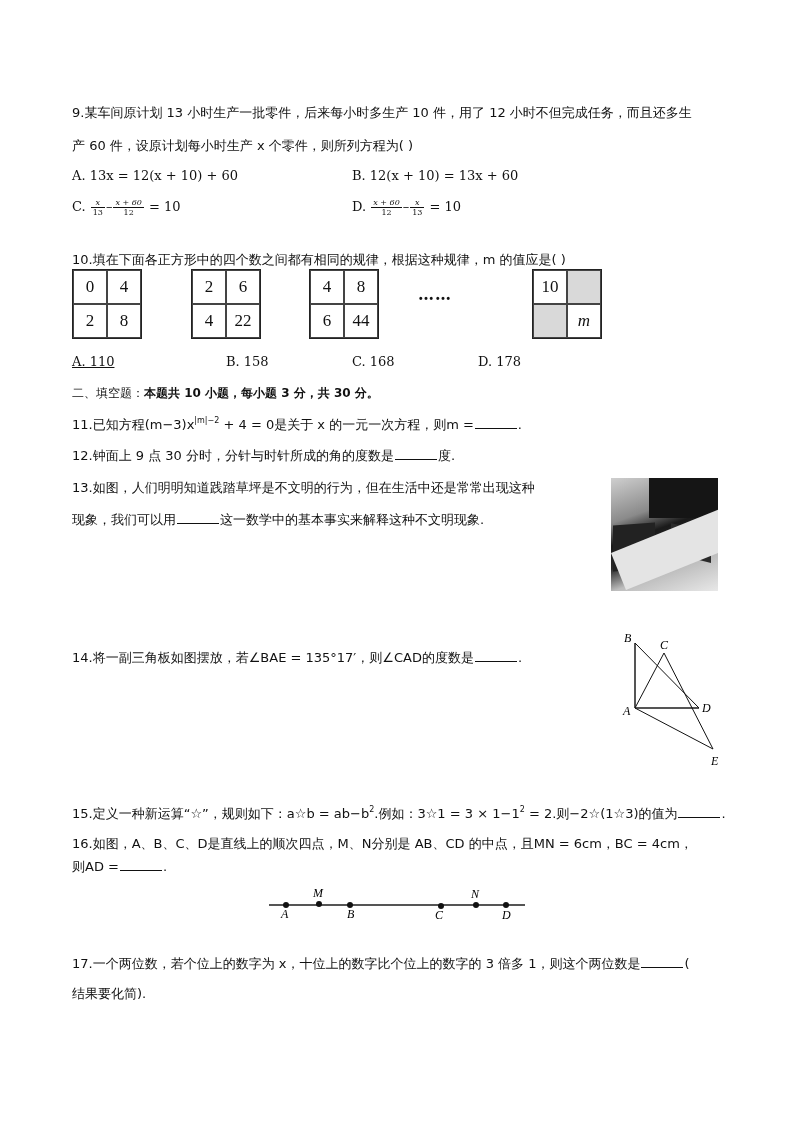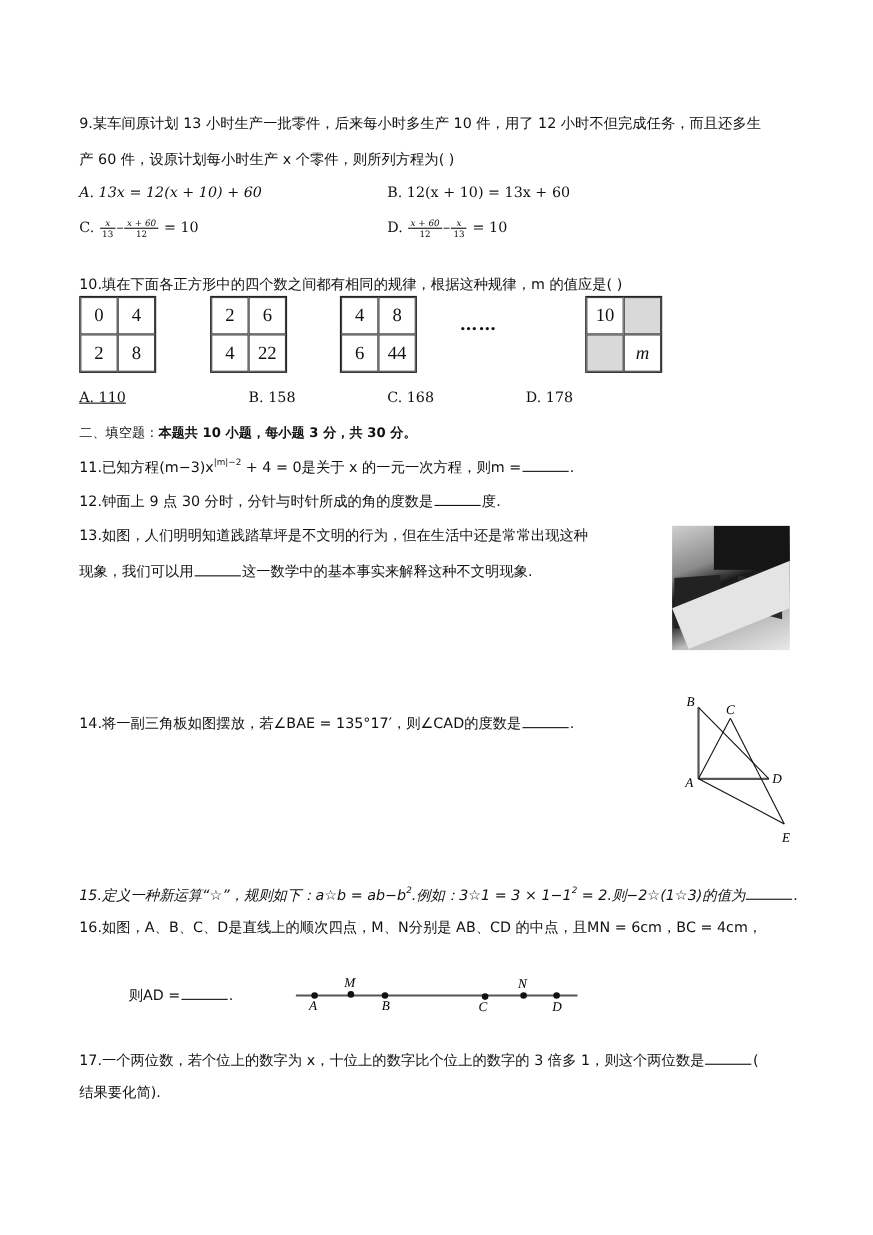--- a/index.html
+++ b/index.html
@@ -26,21 +26,21 @@
   .photo .dark1 { position:absolute; left:38px; top:0; width:69px; height:40px; background:#151515; }
   .photo .dark2 { position:absolute; left:2px; top:46px; width:42px; height:46px; background:#222; transform:skewY(-4deg); }
   .photo .dark3 { position:absolute; left:60px; top:50px; width:40px; height:30px; background:#2b2b2b; transform:skewY(14deg); }
   .photo .path { position:absolute; left:0; top:75px; width:120px; height:40px; background:#e4e4e4; transform:rotate(-22deg); transform-origin:left top; }
 </style>
 </head>
 <body>
 
 <div class="line cn" style="top:105px;">9.某车间原计划 13 小时生产一批零件，后来每小时多生产 10 件，用了 12 小时不但完成任务，而且还多生</div>
 <div class="line cn" style="top:138px;">产 60 件，设原计划每小时生产 x 个零件，则所列方程为(    )</div>
-<div class="opt" style="left:72px; top:168px;font-style:italic;">A. 13x = 12(x + 10) + 60</div>
+<div class="opt" style="left:72px; top:168px;">A. 13x = 12(x + 10) + 60</div>
 <div class="opt" style="left:352px; top:168px;">B. 12(x + 10) = 13x + 60</div>
 <div class="opt" style="left:72px; top:198px;">
   <span>C.</span>
   <span class="frac"><span class="num it">x</span><span class="den">13</span></span>–<span class="frac"><span class="num it">x + 60</span><span class="den">12</span></span>
   <span>= 10</span>
 </div>
 <div class="opt" style="left:352px; top:198px;">
   <span>D.</span>
   <span class="frac"><span class="num it">x + 60</span><span class="den">12</span></span>–<span class="frac"><span class="num it">x</span><span class="den">13</span></span>
   <span>= 10</span>
@@ -110,26 +110,26 @@
   <line x1="20" y1="83" x2="49" y2="28" stroke="#111" stroke-width="1"></line>
   <line x1="49" y1="28" x2="98" y2="124" stroke="#111" stroke-width="1"></line>
   <line x1="20" y1="83" x2="98" y2="124" stroke="#111" stroke-width="1"></line>
   <text x="9" y="17" font-size="12" font-style="italic" font-family="Liberation Serif, serif">B</text>
   <text x="45" y="24" font-size="12" font-style="italic" font-family="Liberation Serif, serif">C</text>
   <text x="8" y="90" font-size="12" font-style="italic" font-family="Liberation Serif, serif">A</text>
   <text x="87" y="87" font-size="12" font-style="italic" font-family="Liberation Serif, serif">D</text>
   <text x="96" y="140" font-size="12" font-style="italic" font-family="Liberation Serif, serif">E</text>
 </svg>
 
-<div class="line cn" style="top:805px;font-style:italic;">
+<div class="line cn" style="top:805px;">
   <span>15.定义一种新运算“☆”，规则如下：</span><span>a☆b = ab−b</span><sup>2</sup><span>.例如：3☆1 = 3 × 1−1</span><sup>2</sup><span> = 2.则−2☆(1☆3)的值为</span><span class="blank"></span><span>.</span>
 </div>
 
 <div class="line cn" style="top:836px;">16.如图，A、B、C、D是直线上的顺次四点，M、N分别是 AB、CD 的中点，且MN = 6cm，BC = 4cm，</div>
-<div class="line cn" style="top:896px;margin-left:45px;">
+<div class="line cn" style="top:858px;">
   <span>则AD =</span><span class="blank"></span><span>.</span>
 </div>
 <svg style="position:absolute; left:265px; top:882px;" width="265" height="40">
   <line x1="4" y1="23" x2="260" y2="23" stroke="#555" stroke-width="2"></line>
   <circle cx="21" cy="23" r="3" fill="#111"></circle>
   <circle cx="54" cy="22" r="3" fill="#111"></circle>
   <circle cx="85" cy="23" r="3" fill="#111"></circle>
   <circle cx="176" cy="24" r="3" fill="#111"></circle>
   <circle cx="211" cy="23" r="3" fill="#111"></circle>
   <circle cx="241" cy="23" r="3" fill="#111"></circle>

